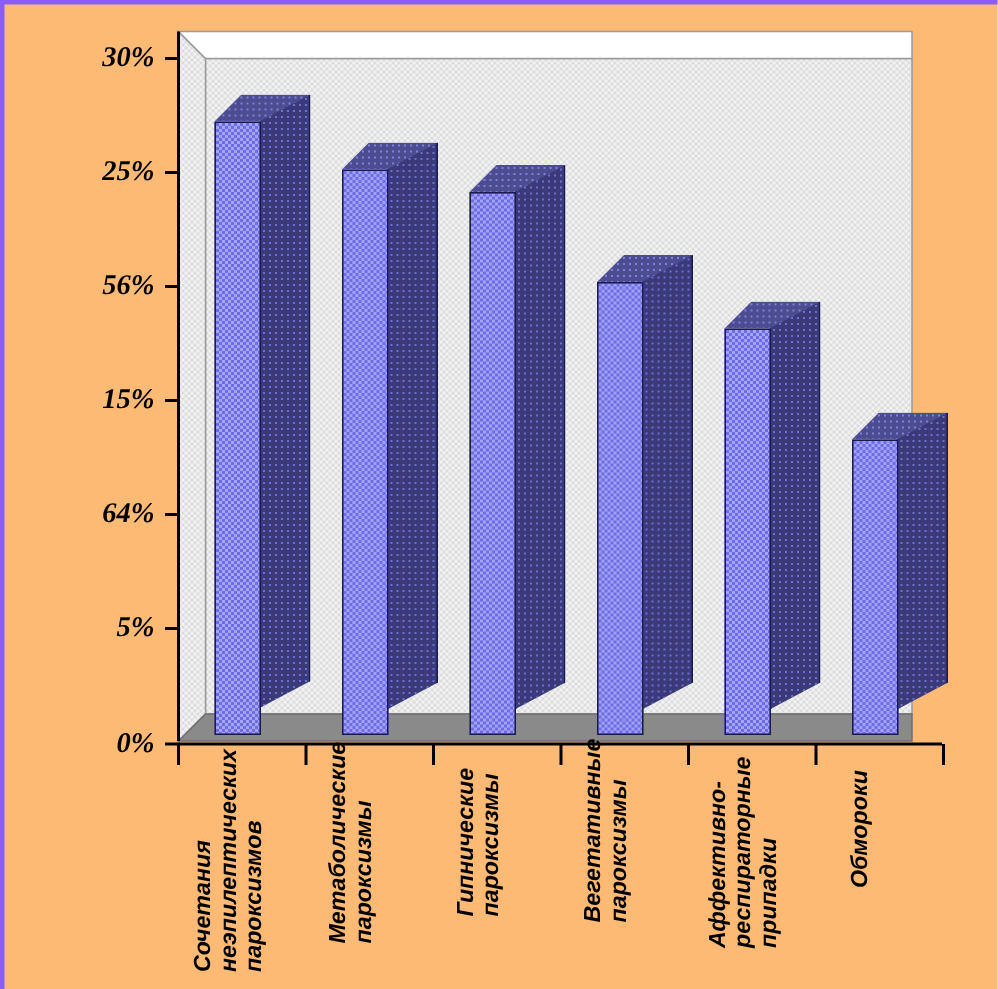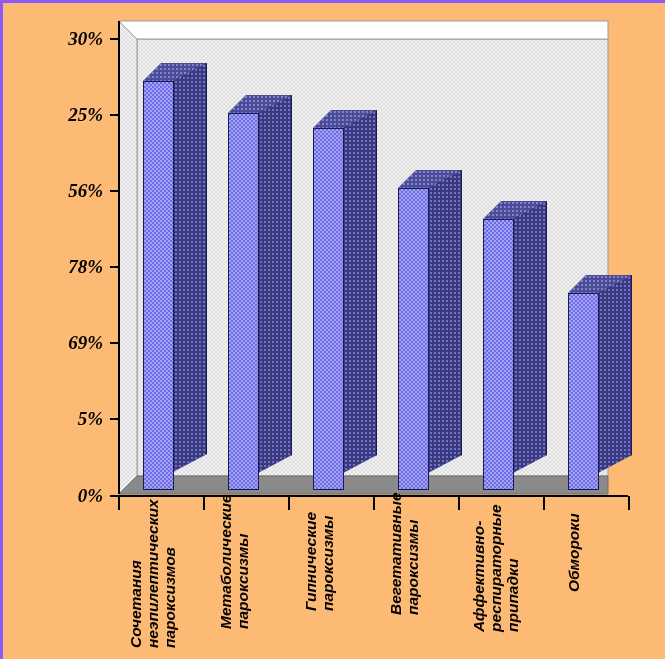--- a/index.html
+++ b/index.html
@@ -129,22 +129,22 @@
       <line x1="371" y1="493" x2="371" y2="507"></line>
       <line x1="456" y1="493" x2="456" y2="507"></line>
       <line x1="541" y1="493" x2="541" y2="507"></line>
       <line x1="626" y1="493" x2="626" y2="507"></line>
     </g>
   </svg>
 
   <div class="axis-label" style="left:45px; top:25px; width:55px;">30%</div>
   <div class="axis-label" style="left:45px; top:101px; width:55px;">25%</div>
   <div class="axis-label" style="left:45px; top:177px; width:55px;">56%</div>
-  <div class="axis-label" style="left:45px; top:253px; width:55px;">78%</div>
-  <div class="axis-label" style="left:45px; top:329px; width:55px;">69%</div>
+  <div class="axis-label" style="left:45px; top:253px; width:55px;">15%</div>
+  <div class="axis-label" style="left:45px; top:329px; width:55px;">64%</div>
   <div class="axis-label" style="left:45px; top:405px; width:55px;">5%</div>
   <div class="axis-label" style="left:45px; top:482px; width:55px;">0%</div>
 
   <div class="bar-group" style="left:124px; top:0; width:100px; height:500px;">
     <div class="bar-top" style="left:16px; top:60px; width:64px; height:18px;"></div>
     <div class="bar-side" style="left:46px; top:60px; width:34px; height:409px;"></div>
     <div class="bar-front" style="left:16px; top:78px; width:31px; height:409px;"></div>
   </div>
 
   <div class="bar-group" style="left:209px; top:0; width:100px; height:500px;">

